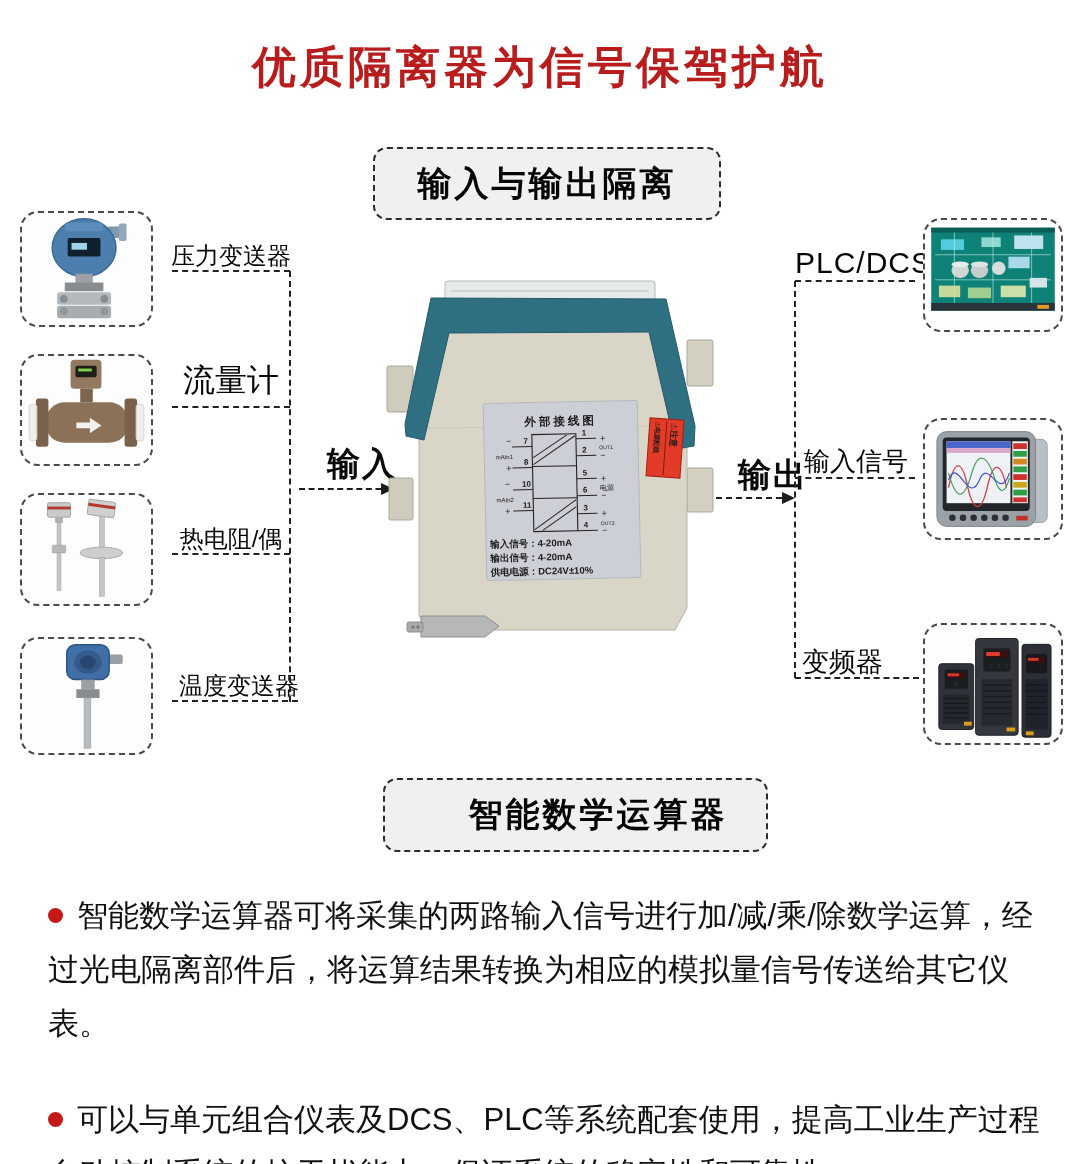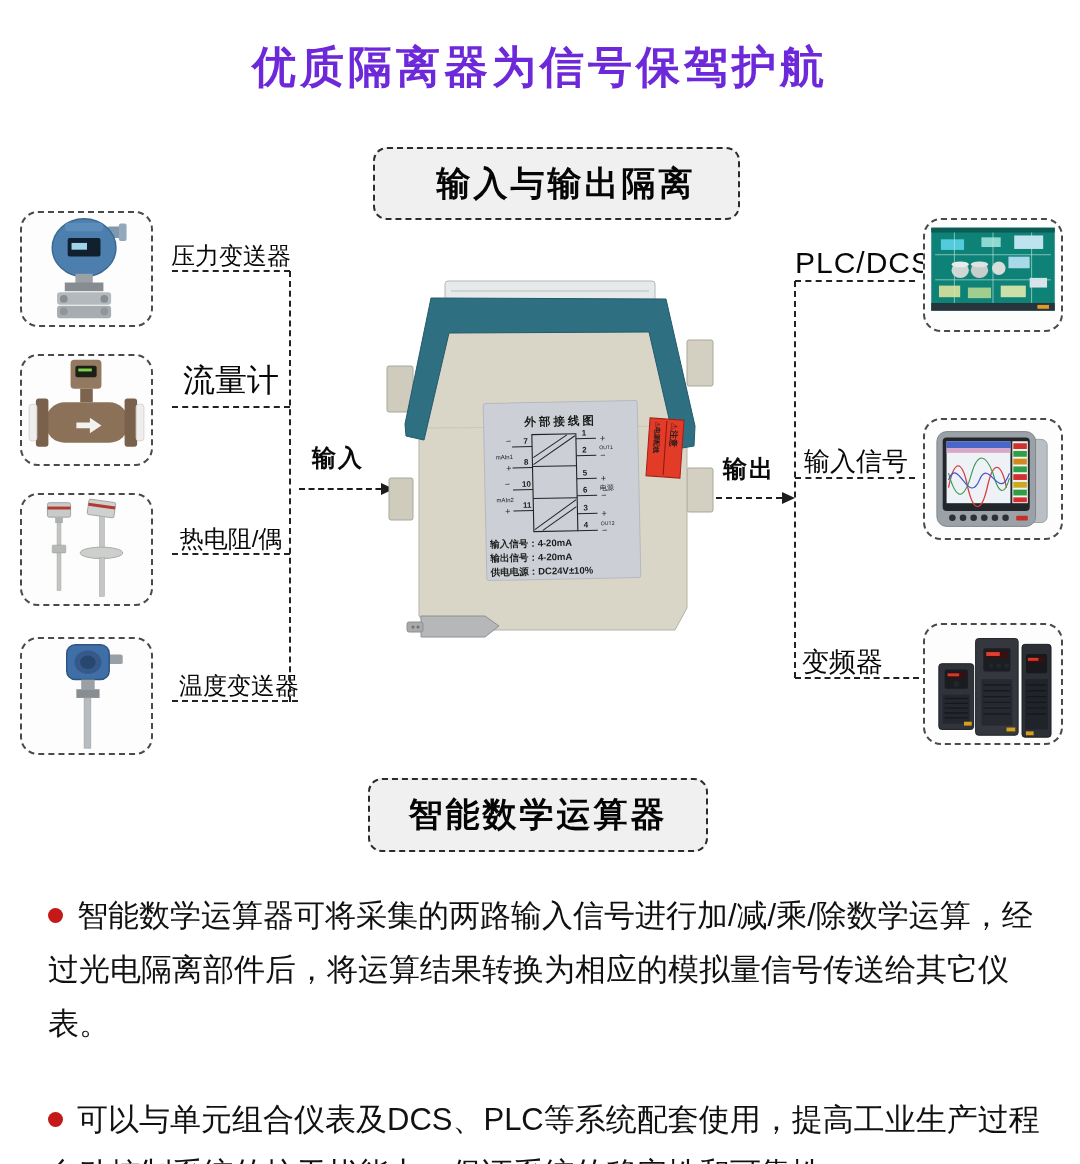--- a/index.html
+++ b/index.html
@@ -4,29 +4,29 @@
 <style>
   html,body{margin:0;padding:0;background:#fff;}
   .canvas{
     position:relative;width:1080px;height:1164px;background:#ffffff;
     font-family:"Liberation Sans","DejaVu Sans",sans-serif;color:#0a0a0a;overflow:hidden;
   }
   svg text{font-family:"Liberation Sans","DejaVu Sans",sans-serif;fill:#1a1a1a;}
 
   .page-title{
     position:absolute;top:38px;left:0;width:100%;text-align:center;
-    font-size:44px;font-weight:bold;letter-spacing:4px;color:#6d28d9;
+    font-size:44px;font-weight:bold;letter-spacing:4px;color:#b91c1c;
   }
   .banner{
     position:absolute;background:#f0f0f0;border:2px dashed #2b2b2b;border-radius:14px;
     display:flex;align-items:center;justify-content:center;
     font-size:34px;font-weight:bold;letter-spacing:3px;color:#050505;
   }
-  #banner-top{left:373px;top:147px;width:344px;height:69px;padding-left:19px;}
-  #banner-bottom{left:368px;top:778px;width:336px;height:70px;}
+  #banner-top{left:373px;top:147px;width:344px;height:69px;}
+  #banner-bottom{left:383px;top:778px;width:336px;height:70px;padding-left:45px;}
 
   .device-box{
     position:absolute;border:2px dashed #4a4a4a;border-radius:18px;background:#fdfdfd;
     overflow:hidden;box-sizing:border-box;
   }
   #src-box-0{left:20px;top:211px;width:133px;height:116px;}
   #src-box-1{left:20px;top:354px;width:133px;height:112px;}
   #src-box-2{left:20px;top:493px;width:133px;height:113px;}
   #src-box-3{left:20px;top:637px;width:133px;height:118px;}
   #dst-box-0{left:923px;top:218px;width:140px;height:114px;}
@@ -48,21 +48,21 @@
   #src-underline-0{left:172px;top:270px;width:118px;}
   #src-underline-1{left:172px;top:406px;width:118px;}
   #src-underline-2{left:172px;top:553px;width:118px;}
   #src-underline-3{left:172px;top:700px;width:126px;}
   #src-vline{left:289px;top:271px;height:431px;}
   #dst-underline-0{left:795px;top:280px;width:120px;}
   #dst-underline-1{left:795px;top:477px;width:120px;}
   #dst-underline-2{left:795px;top:677px;width:124px;}
   #dst-vline{left:794px;top:281px;height:397px;}
 
-  .flow-label{position:absolute;font-size:24px;font-weight:bold;letter-spacing:2px;}
+  .flow-label{position:absolute;font-size:33px;font-weight:bold;letter-spacing:2px;margin-left:24px;}
   #input-label{left:301px;top:442px;width:74px;text-align:center;}
   #output-label{left:708px;top:453px;width:82px;text-align:center;}
   .arrow{position:absolute;height:0;border-top:2px dashed #1d1d1d;}
   .arrow::after{
     content:'';position:absolute;right:-3px;top:-7px;width:0;height:0;
     border-left:13px solid #1d1d1d;border-top:6px solid transparent;border-bottom:6px solid transparent;
   }
   #input-arrow{left:299px;top:488px;width:92px;}
   #output-arrow{left:696px;top:497px;width:96px;}
 

